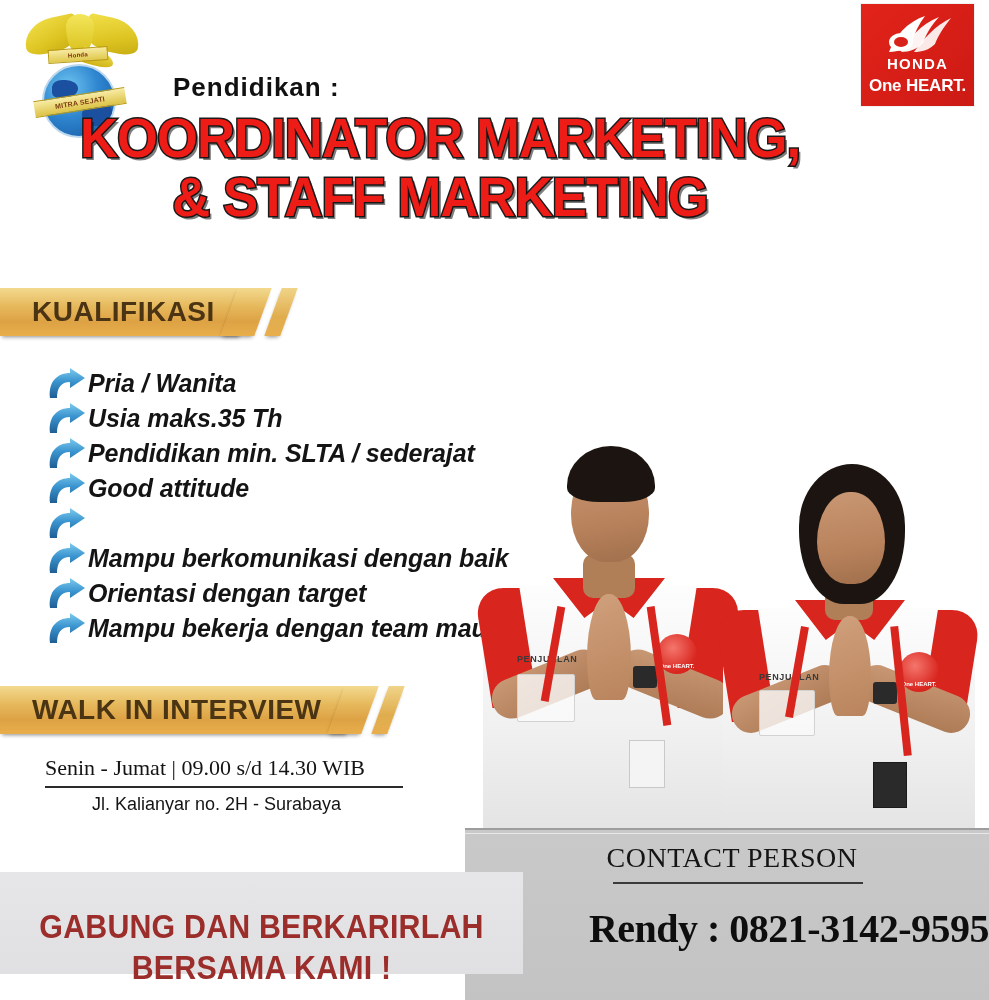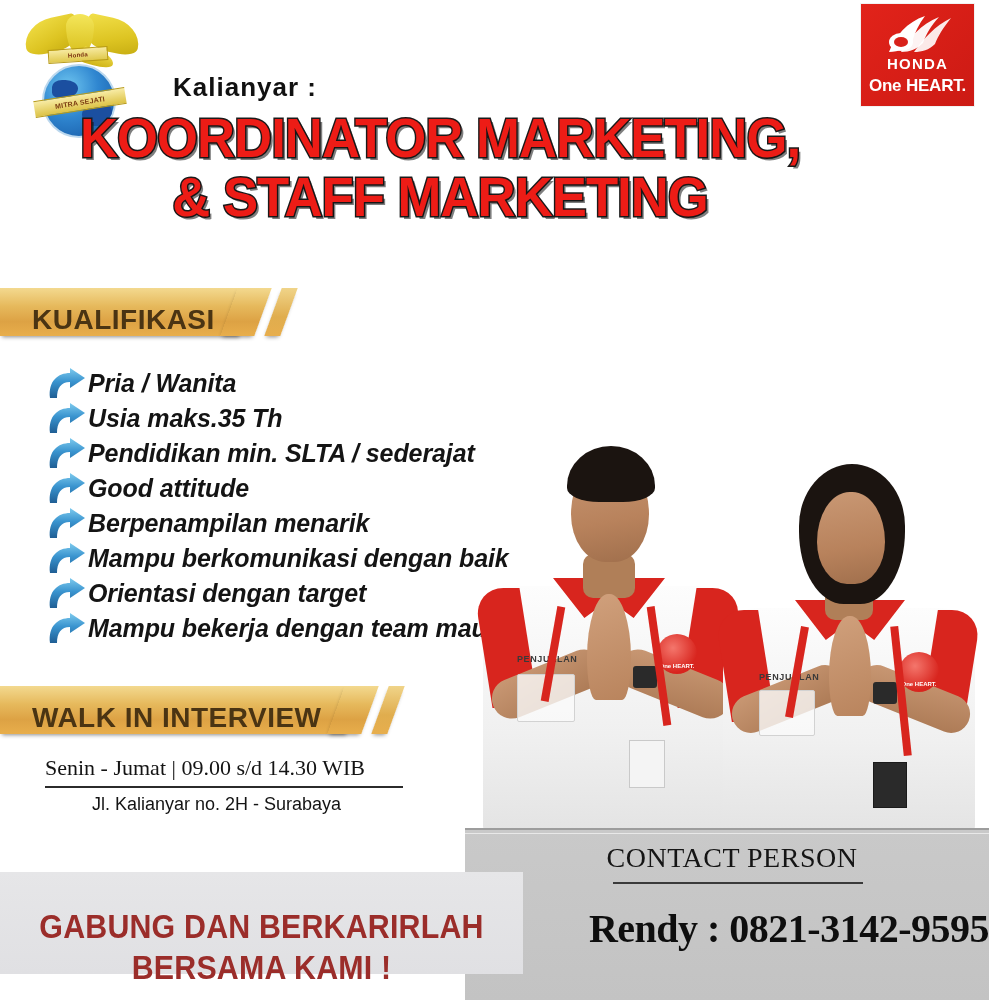--- a/index.html
+++ b/index.html
@@ -139,21 +139,21 @@
   #job-title-2 { margin-top: 4px; }
 
   
   .gold-banner {
     position: absolute; left: 0; height: 48px;
     display: flex; align-items: center;
   }
   .gold-bar {
     height: 48px;
     background: linear-gradient(180deg, #f3d98f 0%, #e6b95c 38%, #dda244 70%, #e8ae4b 100%);
-    display: flex; align-items: flex-end;
+    display: flex; align-items: center;
     box-shadow: 0 3px 4px -2px rgba(0,0,0,.45);
   }
   .gold-bar-label {
     font-size: 28px; font-weight: bold; letter-spacing: .5px;
     color: #4a3413;
     padding-left: 32px; padding-right: 26px;
     white-space: nowrap;
   }
   .gold-skew {
     width: 34px; height: 48px;
@@ -332,21 +332,21 @@
         <path d="M33 40 C42 27 54 14 70 6 C62 16 57 24 54 32 C48 38 41 40 33 40 Z" opacity=".9"></path>
       </g>
       <ellipse cx="20" cy="30" rx="12" ry="9" fill="#ffffff"></ellipse>
       <ellipse cx="20" cy="30" rx="7" ry="5" fill="#d8211a"></ellipse>
     </svg>
     <div id="honda-wordmark">HONDA</div>
     <div id="honda-tagline">One HEART.</div>
   </div>
 
   <div id="heading-block">
-    <div id="dibutuhkan-label">Kalianyar :</div>
+    <div id="dibutuhkan-label">Pendidikan :</div>
     <div class="job-title" id="job-title-1">KOORDINATOR MARKETING,</div>
     <div class="job-title" id="job-title-2">&amp; STAFF MARKETING</div>
   </div>
 
   <div class="gold-banner" id="kualifikasi-banner">
     <div class="gold-bar">
       <span class="gold-bar-label">KUALIFIKASI</span>
     </div>
     <div class="gold-skew"></div>
     <div class="gold-sliver"></div>
@@ -386,21 +386,20 @@
       <svg class="arrow-icon" viewBox="0 0 44 34">
         <path d="M6 31 C4 14 14 6 26 6 L26 1 L41 11 L26 21 L26 15 C17 15 13 21 13 31 Z" fill="url(#ag)"></path>
       </svg>
       <span class="qual-text">Good attitude</span>
     </div>
 
     <div class="qual-item">
       <svg class="arrow-icon" viewBox="0 0 44 34">
         <path d="M6 31 C4 14 14 6 26 6 L26 1 L41 11 L26 21 L26 15 C17 15 13 21 13 31 Z" fill="url(#ag)"></path>
       </svg>
-      <span class="qual-text">Berpenampilan menarik</span>
     </div>
 
     <div class="qual-item">
       <svg class="arrow-icon" viewBox="0 0 44 34">
         <path d="M6 31 C4 14 14 6 26 6 L26 1 L41 11 L26 21 L26 15 C17 15 13 21 13 31 Z" fill="url(#ag)"></path>
       </svg>
       <span class="qual-text">Mampu berkomunikasi dengan baik</span>
     </div>
 
     <div class="qual-item">

